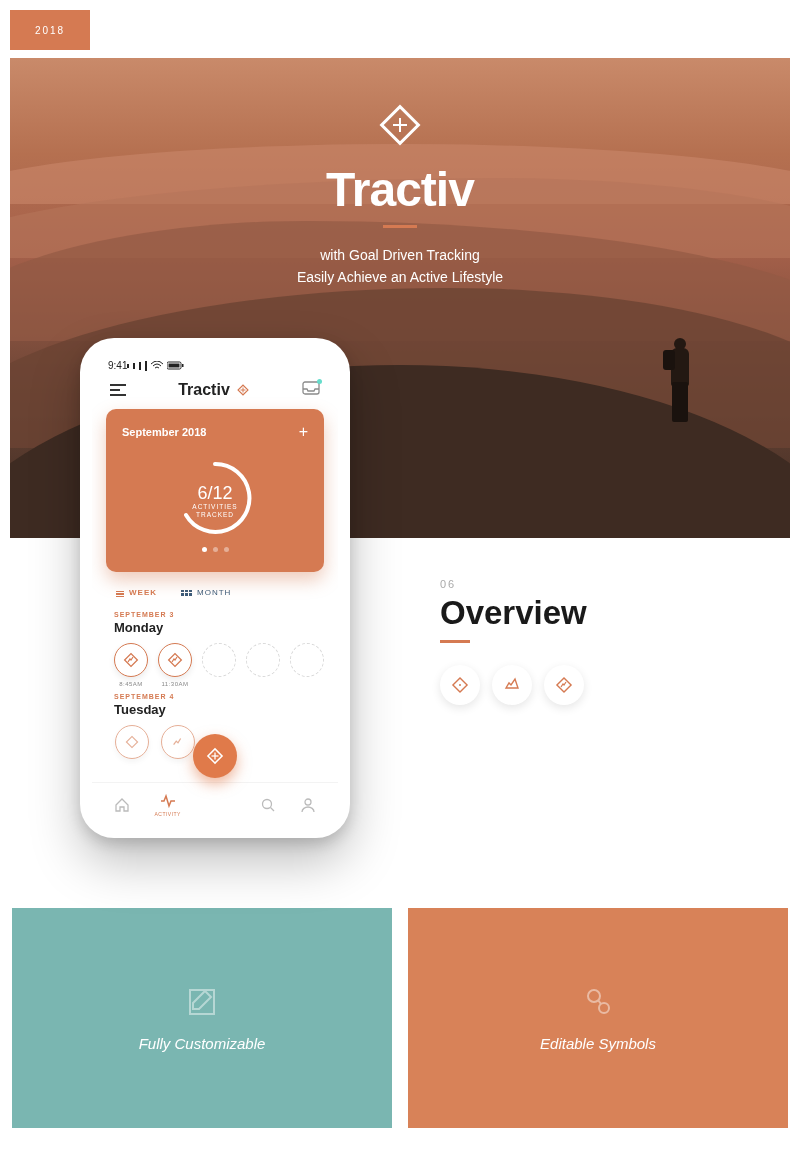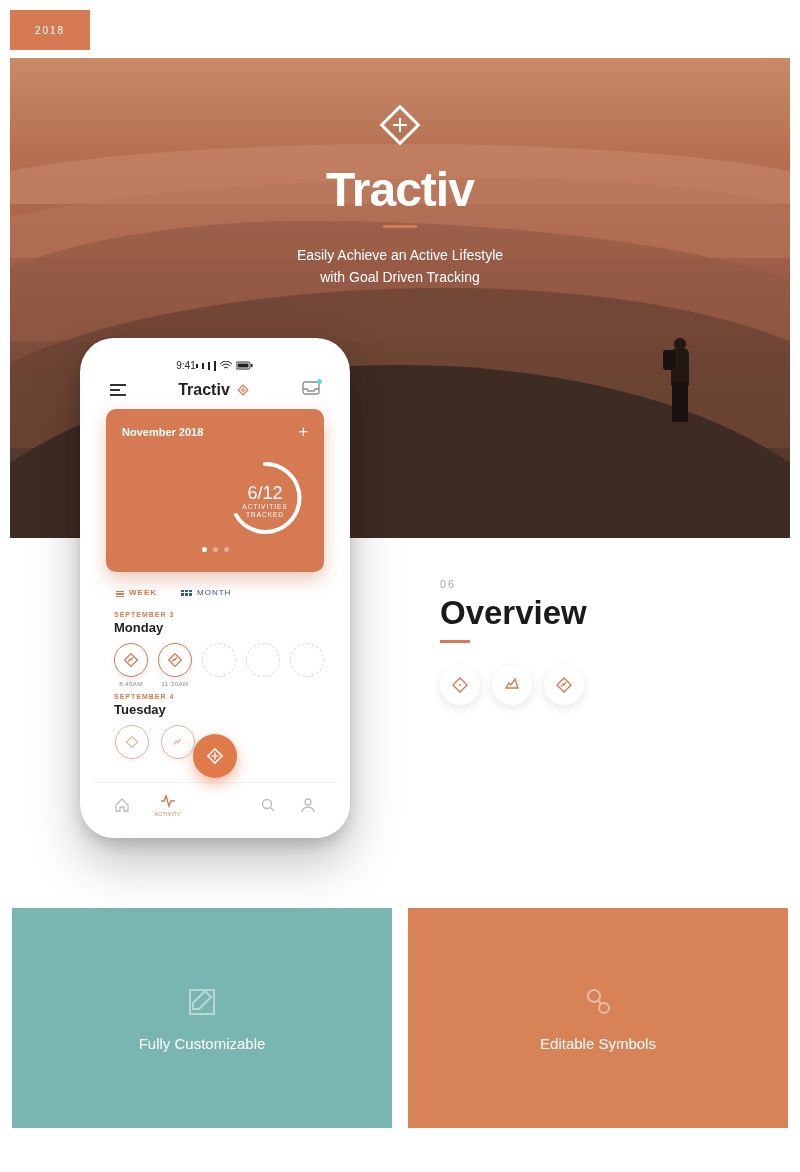--- a/index.html
+++ b/index.html
@@ -28,35 +28,35 @@
 .hero-content{position:absolute;top:40px;left:0;right:0;text-align:center;color:#fff;}
 .diamond{width:54px;height:54px;margin:0 auto 10px;display:block;}
 .brand{font-size:48px;font-weight:700;letter-spacing:-1px;}
 .brand-u{width:34px;height:3px;background:#d57a52;margin:8px auto 16px;}
 .tagline{font-size:14px;line-height:1.6;font-weight:300;}
 
 
 .phone-wrap{margin:-200px 0 0 80px;width:270px;height:500px;position:relative;z-index:5;}
 .phone{width:270px;height:500px;background:#fff;border-radius:34px;box-shadow:0 24px 50px rgba(0,0,0,.25),0 6px 14px rgba(0,0,0,.15);padding:12px;}
 .screen{width:100%;height:100%;border-radius:24px;overflow:hidden;background:#fff;position:relative;}
-.status{display:flex;justify-content:center;padding:10px 16px 4px;font-size:10px;color:#222;align-items:center;}
+.status{display:flex;justify-content:flex-start;padding:10px 16px 4px;font-size:10px;color:#222;align-items:center;}
 .status .sigs{display:flex;gap:4px;align-items:center;}
 .status .bar{width:2px;background:#222;display:inline-block;}
 .appbar{display:flex;justify-content:space-between;align-items:center;padding:6px 18px 10px;}
 .burger{width:16px;}
 .burger div{height:2px;background:#333;margin:3px 0;}
 .burger div:nth-child(2){width:60%;}
 .app-title{font-weight:700;font-size:16px;color:#222;display:flex;align-items:center;gap:6px;}
 .mini-d{width:14px;height:14px;}
 .inbox{position:relative;}
 .inbox .dot{width:5px;height:5px;background:#6dc;border-radius:50%;position:absolute;top:-2px;right:-2px;}
 .card{margin:0 14px;background:#d57a52;border-radius:10px;padding:14px 16px 20px;color:#fff;box-shadow:0 8px 18px rgba(213,122,82,.4);position:relative;}
 .card-top{display:flex;justify-content:space-between;align-items:center;font-size:11px;font-weight:600;}
 .card-top .plus{font-size:16px;font-weight:300;}
-.ring-wrap{display:flex;flex-direction:column;align-items:flex-end;margin:14px 0 6px;}
+.ring-wrap{display:flex;flex-direction:column;align-items:center;margin:14px 0 6px;}
 .ring{width:86px;height:86px;}
 .ring-txt{font-size:18px;font-weight:400;fill:#fff;font-family:inherit;}
 .ring-lbl{font-size:6.5px;fill:#fff;letter-spacing:1px;}
 .dots{display:flex;gap:6px;justify-content:center;}
 .dots span{width:5px;height:5px;border-radius:50%;background:rgba(255,255,255,.4);}
 .dots span.on{background:#fff;}
 .tabs{display:flex;gap:24px;padding:16px 24px 8px;font-size:8px;letter-spacing:1px;align-items:center;}
 .tseg{display:flex;align-items:center;gap:5px;}
 .tlines{display:inline-flex;flex-direction:column;gap:1px;}
 .tlines i{width:8px;height:1.5px;background:#d57a52;display:block;}
@@ -83,21 +83,21 @@
 .ov{position:absolute;left:440px;top:40px;width:300px;}
 .mid{display:flex;position:relative;min-height:320px;}
 .ov-num{font-size:11px;color:#aaa;letter-spacing:2px;}
 .ov-h{font-size:33px;font-weight:800;color:#1a1a1a;margin:4px 0;}
 .ov-u{width:30px;height:3px;background:#d57a52;margin:8px 0 18px;}
 .ov-p{font-size:13px;color:#9aa7b0;line-height:1.7;}
 .ov-icons{display:flex;gap:12px;margin-top:22px;}
 .oc{width:40px;height:40px;border-radius:50%;background:#fff;box-shadow:0 3px 10px rgba(0,0,0,.1);display:flex;align-items:center;justify-content:center;}
 
 
-.feat{display:flex;gap:16px;padding:50px 12px 30px;}
+.feat{display:flex;gap:16px;padding:50px 12px 30px;font-style:italic;}
 .ft{flex:1;height:220px;display:flex;flex-direction:column;align-items:center;justify-content:center;color:#fff;font-size:15px;font-weight:500;}
 .f1{background:#7ab6b1;}
 .f2{background:#d88258;}
 .f3{background:#2d4356;}
 .ft .fi{opacity:.45;margin-bottom:16px;}
 </style>
 </head>
 <body>
 <div class="page">
 
@@ -119,22 +119,22 @@
   </div>
   <div class="hero-content">
     <svg class="diamond" viewBox="0 0 54 54">
       <rect x="14" y="14" width="26" height="26" fill="none" stroke="#fff" stroke-width="3" transform="rotate(45 27 27)"></rect>
       <line x1="27" y1="20" x2="27" y2="34" stroke="#fff" stroke-width="2"></line>
       <line x1="20" y1="27" x2="34" y2="27" stroke="#fff" stroke-width="2"></line>
     </svg>
     <div class="brand">Tractiv</div>
     <div class="brand-u"></div>
     <div class="tagline">
+      <div>with Goal Driven Tracking</div>
       <div>Easily Achieve an Active Lifestyle</div>
-      <div>with Goal Driven Tracking</div>
     </div>
   </div>
 </div>
 
 <div class="mid">
   <div class="phone-wrap">
     <div class="phone">
           <div class="screen">
       <div class="status">
         <span>9:41</span>
@@ -170,21 +170,21 @@
         <div class="inbox">
           <svg width="18" height="14" viewBox="0 0 18 14">
                   <rect x="1" y="1" width="16" height="12" rx="2" fill="none" stroke="#8a8a8a" stroke-width="1.3"></rect>
                   <path d="M1 8h4l1 2h6l1-2h4" fill="none" stroke="#8a8a8a" stroke-width="1.3"></path>
                 </svg>
           <div class="dot"></div>
         </div>
       </div>
       <div class="card">
         <div class="card-top">
-          <span>November 2018</span>
+          <span>September 2018</span>
           <span class="plus">+</span>
         </div>
         <div class="ring-wrap">
           <svg class="ring" viewBox="0 0 86 86">
             <circle cx="43" cy="43" r="34" fill="none"></circle>
             <path d="M 43 9 A 34 34 0 1 1 14 60" fill="none" stroke="#fff" stroke-width="4" stroke-linecap="round"></path>
             <text x="43" y="44" text-anchor="middle" class="ring-txt">6/12</text>
             <text x="43" y="54" text-anchor="middle" class="ring-lbl">ACTIVITIES</text>
             <text x="43" y="62" text-anchor="middle" class="ring-lbl">TRACKED</text>
           </svg>

